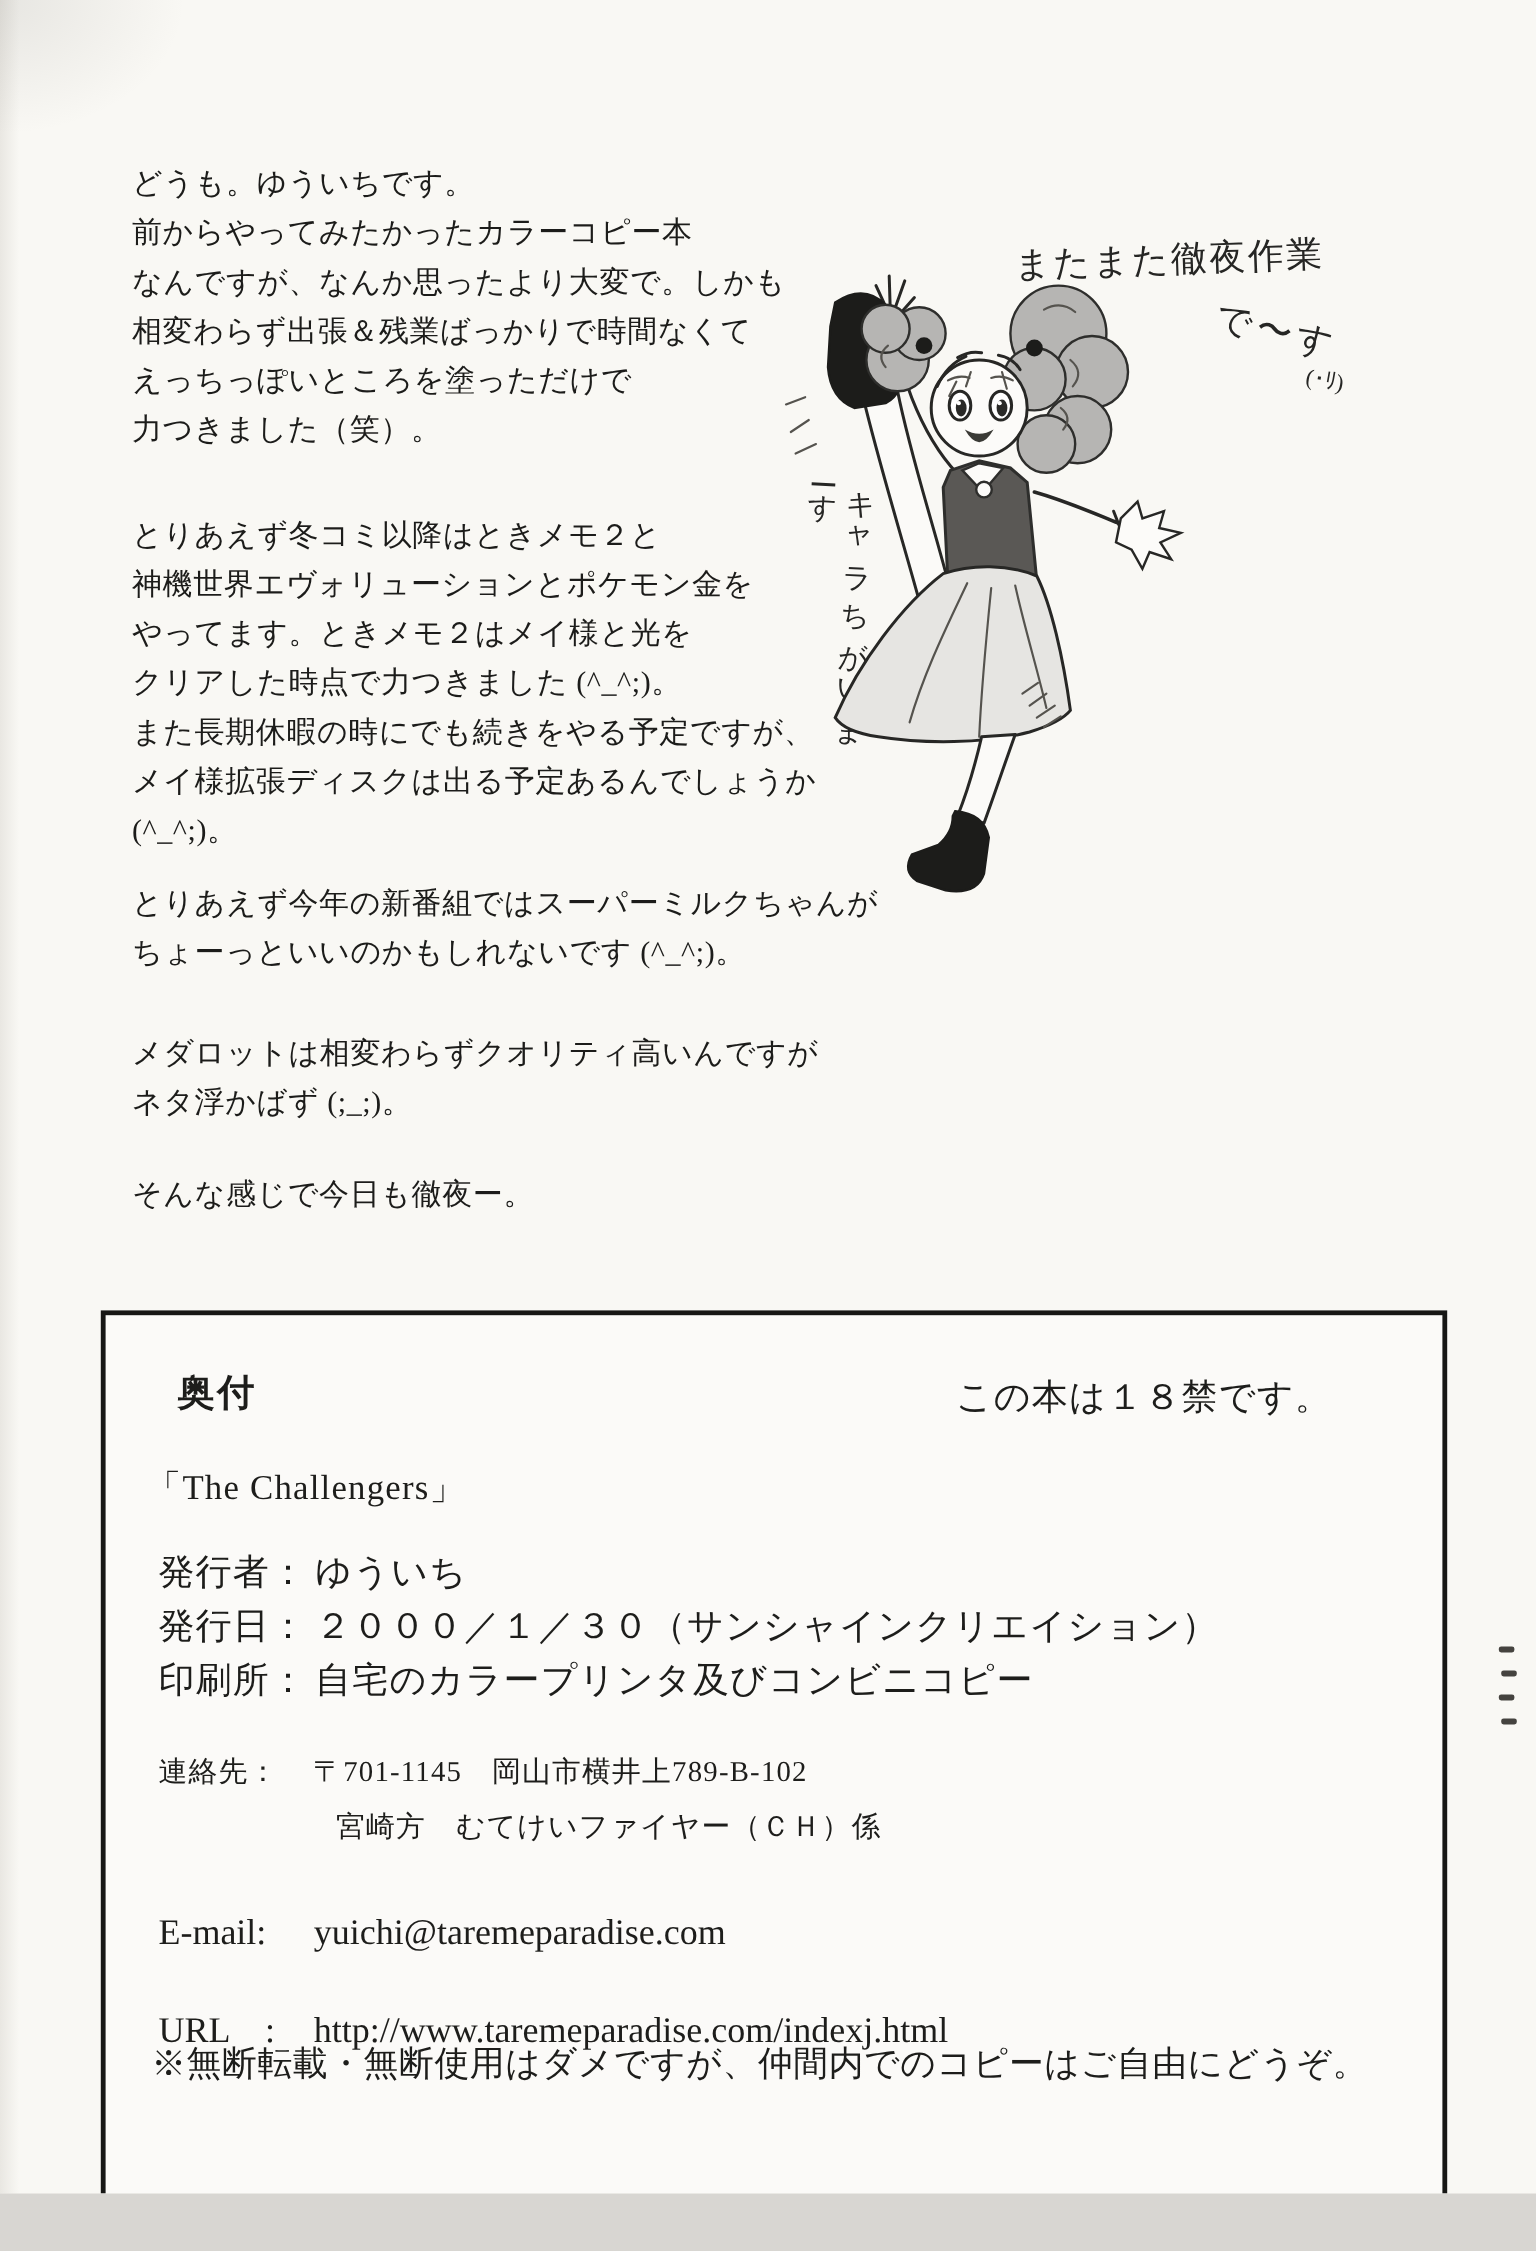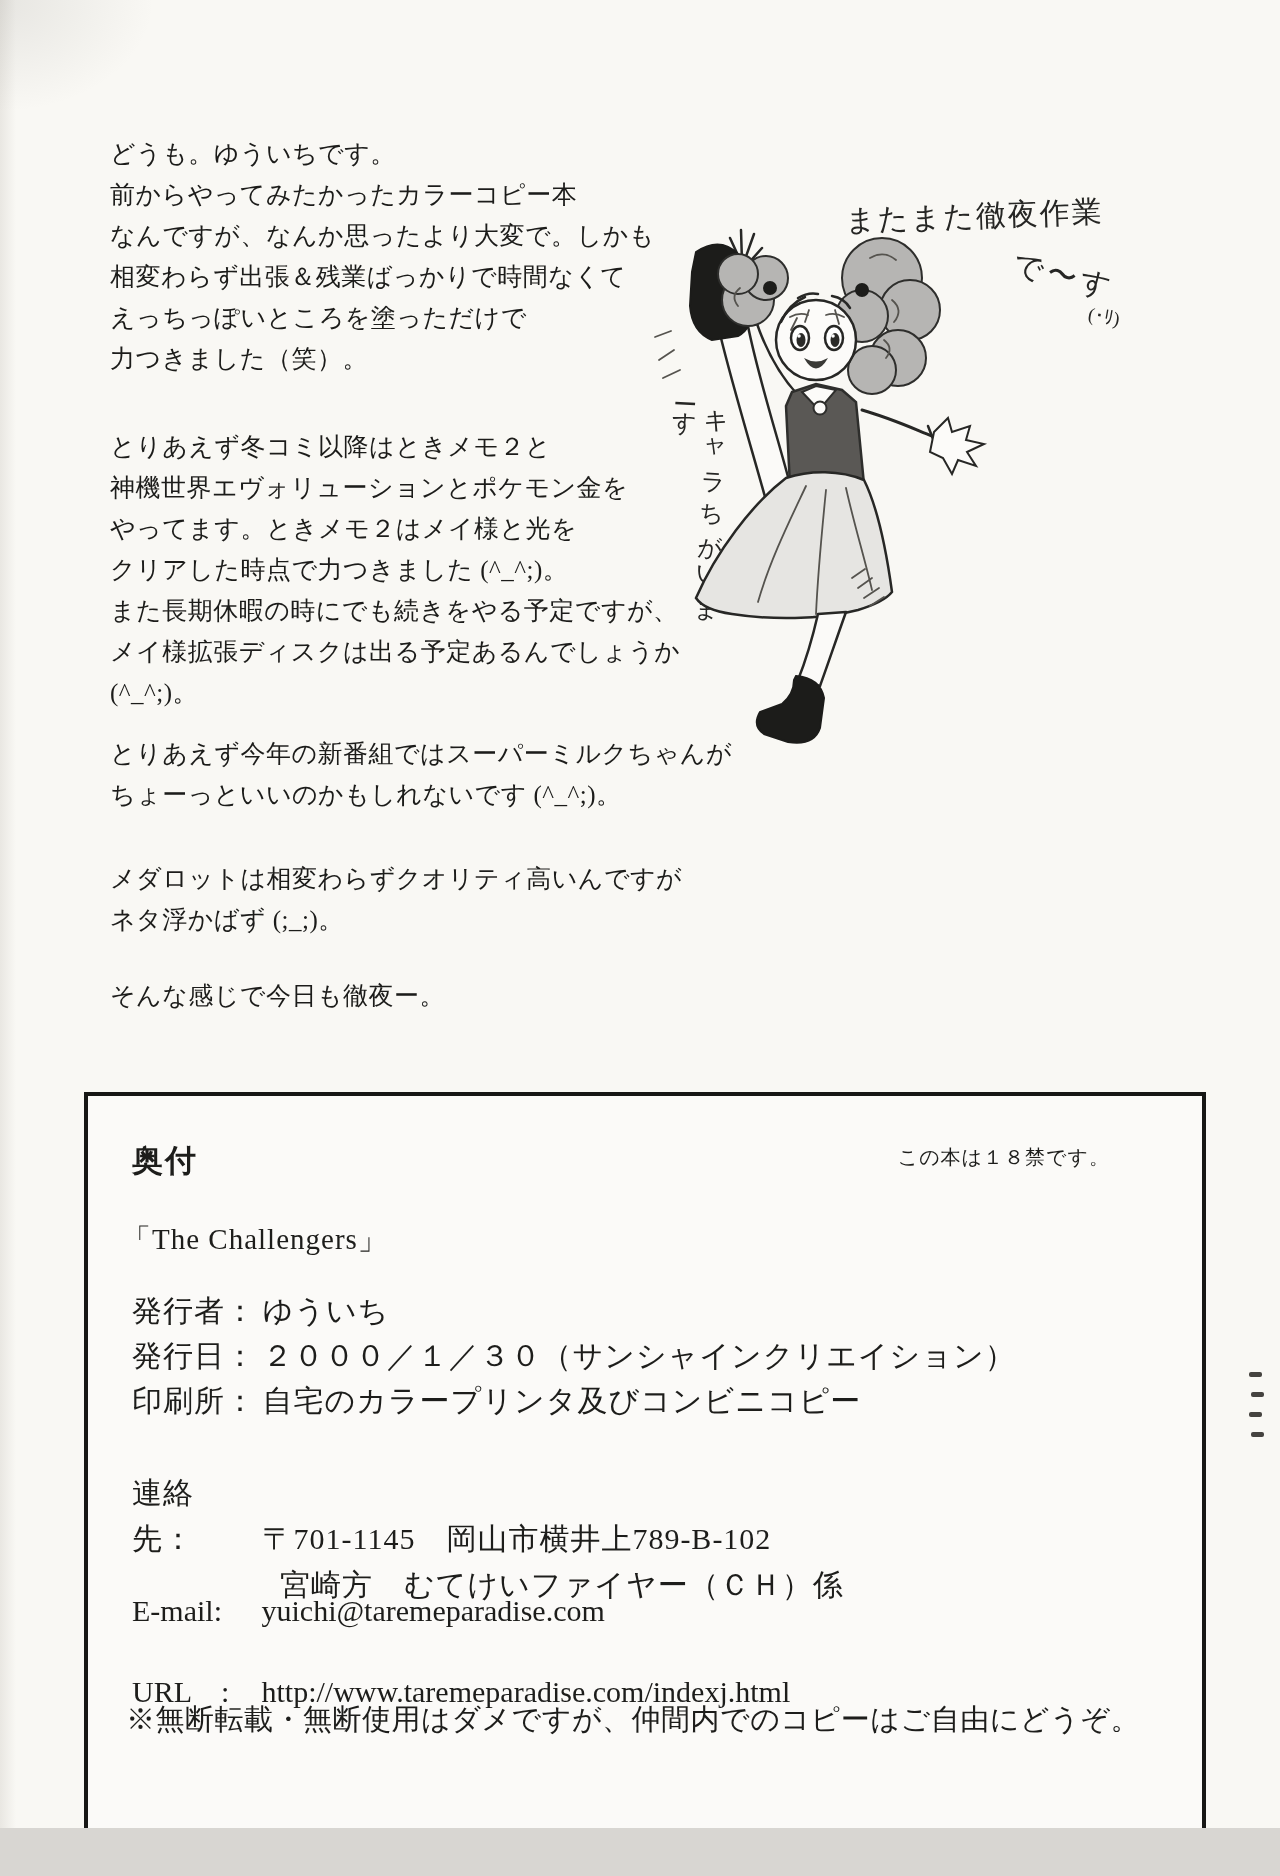--- a/index.html
+++ b/index.html
@@ -24,27 +24,27 @@
   .hand3{position:absolute;left:1088px;top:306px;font-size:19px;transform:rotate(10deg);}
   .handv{
     position:absolute;left:664px;top:392px;height:220px;
     writing-mode:vertical-rl;font-size:24px;letter-spacing:4px;transform:rotate(3deg);
   }
   .colophon{
     position:absolute;left:84px;top:1092px;width:1114px;height:736px;
     border:4px solid #171715;background:rgba(255,255,255,.35);
   }
   .c-abs{position:absolute;}
-  .c-heading{left:44px;top:44px;font-size:31px;font-weight:bold;letter-spacing:2px;}
-  .c-notice{right:92px;top:48px;font-size:20px;letter-spacing:1px;margin-left:48px;}
+  .c-heading{left:60px;top:44px;font-size:31px;font-weight:bold;letter-spacing:2px;}
+  .c-notice{right:92px;top:48px;font-size:30px;letter-spacing:1px;margin-left:48px;}
   .c-title{left:34px;top:124px;font-size:29px;letter-spacing:1px;}
   .c-rows{left:44px;top:192px;font-size:30px;letter-spacing:1px;}
   .c-row{height:45px;line-height:45px;white-space:nowrap;}
   .c-label{display:inline-block;width:122px;}
-  .c-contact{left:44px;top:374px;font-size:30px;letter-spacing:1px;line-height:46px;}
+  .c-contact{left:44px;top:358px;font-size:24px;letter-spacing:1px;line-height:46px;}
   .c-contact .l2{padding-left:148px;}
   .c-email{left:44px;top:498px;font-size:30px;}
   .c-url{left:44px;top:540px;font-size:30px;margin-top:36px;}
   .c-note{left:38px;top:604px;font-size:29px;letter-spacing:.5px;white-space:nowrap;}
   .tick{position:absolute;background:#45433f;border-radius:2px;width:13px;height:5px;}
   svg .ln{fill:none;stroke:#272725;stroke-width:2.5;stroke-linecap:round;stroke-linejoin:round;}
   svg .thin{fill:none;stroke:#55534e;stroke-width:1.8;stroke-linecap:round;}
 </style>
 </head>
 <body>

